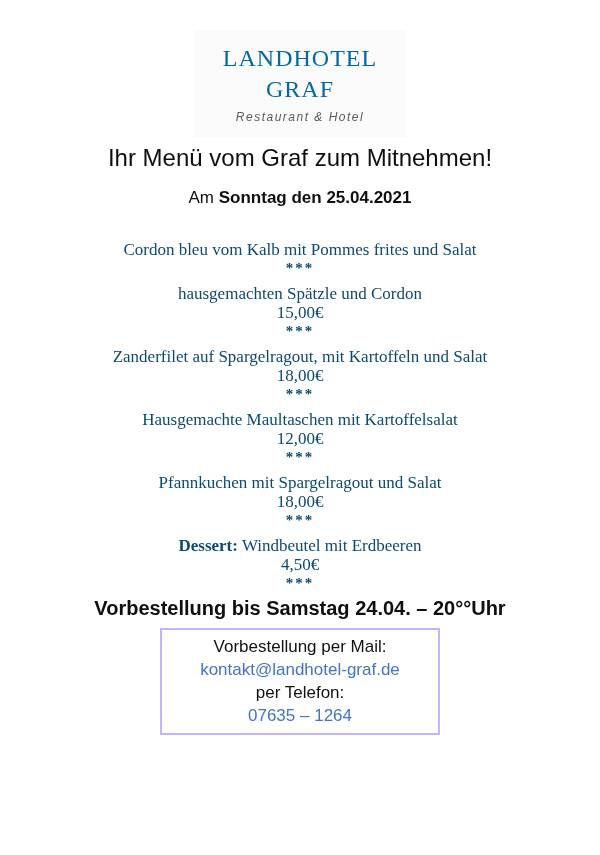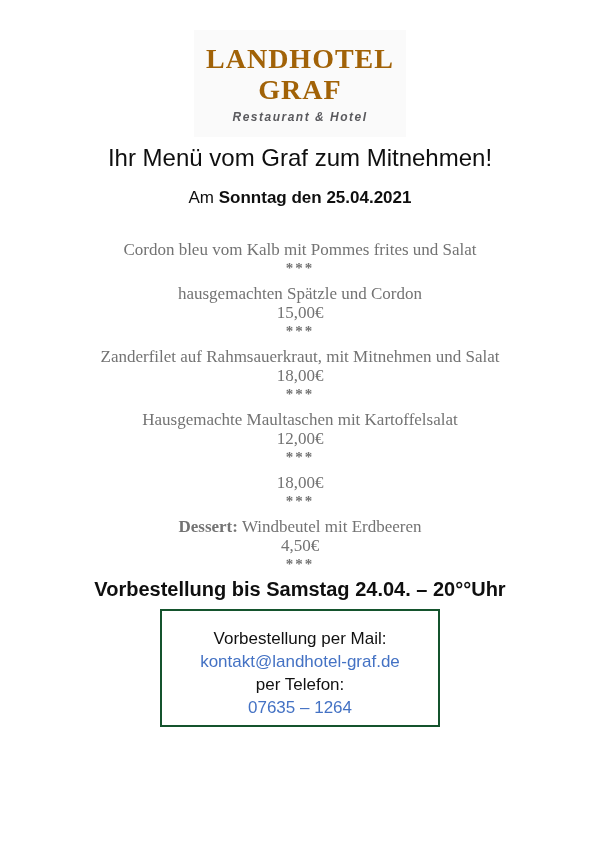--- a/index.html
+++ b/index.html
@@ -18,30 +18,30 @@
   }
   
   .logo-box {
     width: 212px; height: 107px;
     margin: 30px auto 0 auto;
     background: #fafafa;
     padding-top: 13px;
   }
   .logo-title {
     font-family: "Liberation Serif", serif;
-    font-weight: 700;
-    font-size: 28px;
+    font-weight: 400;
+    font-size: 24px;
     line-height: 31px;
     letter-spacing: 1px;
-    color: #a16207;
+    color: #0369a1;
   }
   .logo-subtitle {
     margin-top: 5px;
     font-size: 12px;
-    font-weight: 700;
+    font-weight: 400;
     font-style: italic;
     letter-spacing: 1.5px;
     color: #5a5a5e;
   }
   
   .main-heading {
     margin-top: 8px;
     font-size: 24px;
     line-height: 26px;
     color: #0f0f0f;
@@ -52,43 +52,43 @@
     line-height: 24px;
     color: #0f0f0f;
   }
   .b { font-weight: 700; }
   
   .menu {
     margin-top: 30px;
     font-family: "Liberation Serif", serif;
     font-size: 17px;
     line-height: 19px;
-    color: #737373;
+    color: #0c4a6e;
   }
   .menu-item { margin-bottom: 6px; }
   .menu-item:last-child { margin-bottom: 0; }
   .item-sep {
     font-weight: 700;
     font-size: 15px;
     letter-spacing: 2px;
     line-height: 19px;
   }
   
   .preorder-heading {
     margin-top: 3px;
     font-size: 20px;
     line-height: 24px;
     font-weight: 700;
     color: #0f0f0f;
   }
   .contact-box {
     width: 280px;
     margin: 8px auto 0 auto;
-    border: 2px solid #14532d;
-    padding: 16px 0 6px 0;
+    border: 2px solid #c4b5fd;
+    padding: 5px 0 6px 0;
     font-size: 17px;
     line-height: 23px;
   }
   .link { color: #4472c4; cursor: pointer; text-decoration: none; }
   
   .footer-line {
     margin-top: 12px;
     font-size: 17px;
     line-height: 22px;
     color: #0f0f0f;
@@ -117,32 +117,33 @@
       <div class="item-sep">***</div>
     </div>
 
     <div class="menu-item">
       <div class="item-name">hausgemachten Spätzle und Cordon</div>
       <div class="item-price">15,00€</div>
       <div class="item-sep">***</div>
     </div>
 
     <div class="menu-item">
-      <div class="item-name">Zanderfilet auf Rahmsauerkraut, mit Mitnehmen und Salat</div>
+      <div class="item-name">Zanderfilet auf Spargelragout, mit Kartoffeln und Salat</div>
       <div class="item-price">18,00€</div>
       <div class="item-sep">***</div>
     </div>
 
     <div class="menu-item">
       <div class="item-name">Hausgemachte Maultaschen mit Kartoffelsalat</div>
       <div class="item-price">12,00€</div>
       <div class="item-sep">***</div>
     </div>
 
     <div class="menu-item">
+      <div class="item-name">Pfannkuchen mit Spargelragout und Salat</div>
       <div class="item-price">18,00€</div>
       <div class="item-sep">***</div>
     </div>
 
     <div class="menu-item">
       <div class="item-name"><span class="b">Dessert:</span> <span>Windbeutel mit Erdbeeren</span></div>
       <div class="item-price">4,50€</div>
       <div class="item-sep">***</div>
     </div>
 

